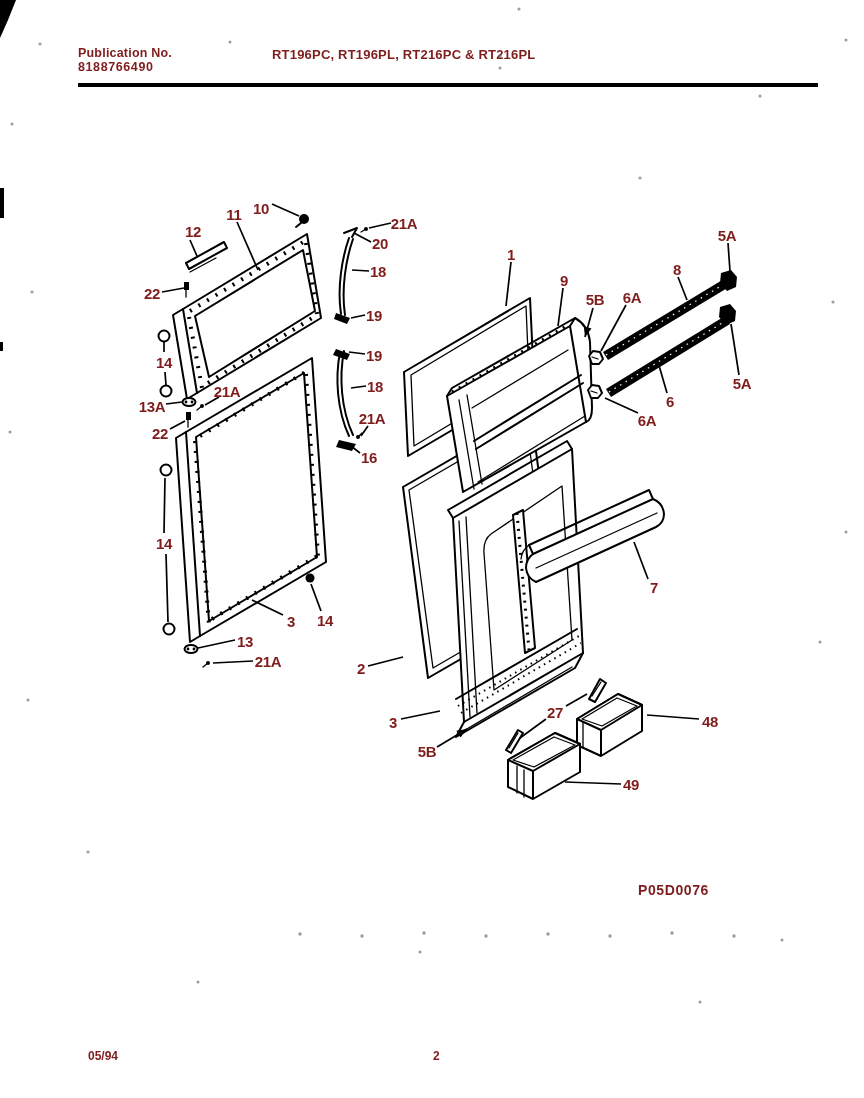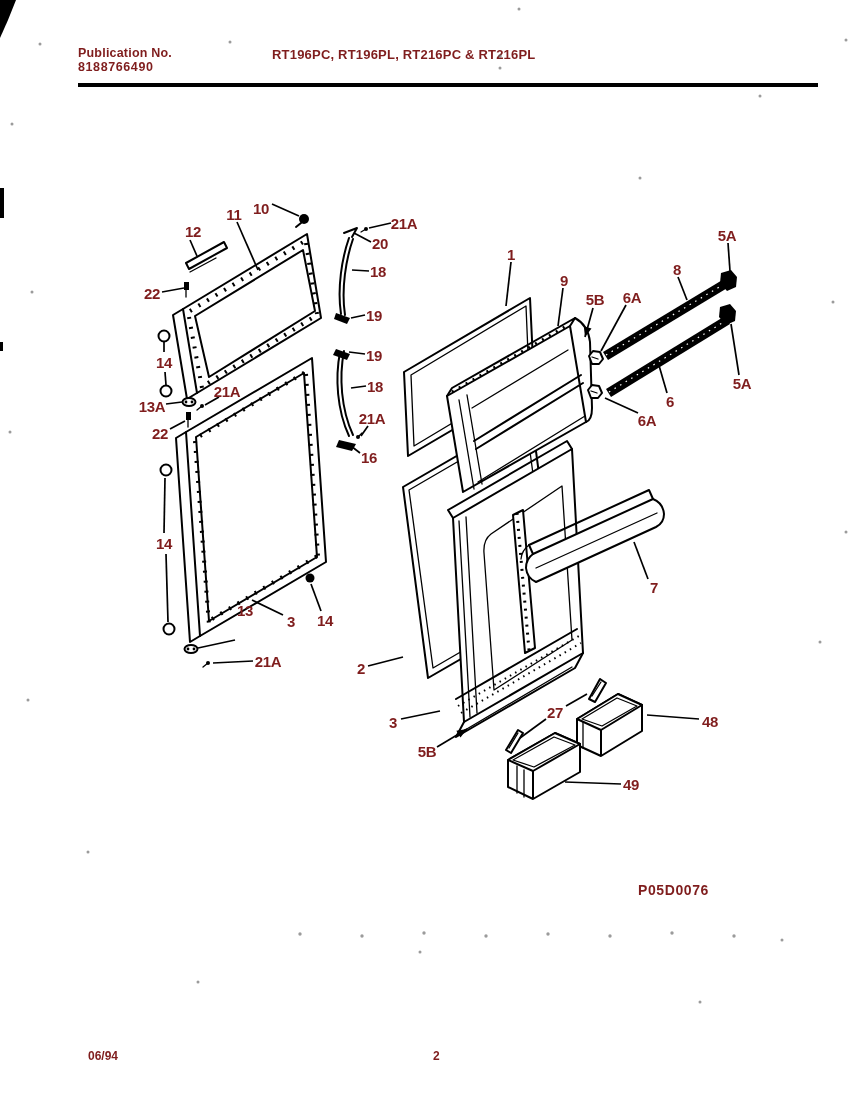--- a/index.html
+++ b/index.html
@@ -312,21 +312,21 @@
       <div class="callout" style="left: 234px; top: 214px;">11</div>
       <div class="callout" style="left: 193px; top: 231px;">12</div>
       <div class="callout" style="left: 152px; top: 293px;">22</div>
       <div class="callout" style="left: 164px; top: 362px;">14</div>
       <div class="callout" style="left: 152px; top: 406px;">13A</div>
       <div class="callout" style="left: 227px; top: 391px;">21A</div>
       <div class="callout" style="left: 160px; top: 433px;">22</div>
       <div class="callout" style="left: 164px; top: 543px;">14</div>
       <div class="callout" style="left: 291px; top: 621px;">3</div>
       <div class="callout" style="left: 325px; top: 620px;">14</div>
-      <div class="callout" style="left: 245px; top: 610px; text-align: center;">13</div>
+      <div class="callout" style="left: 245px; top: 641px; text-align: center;">13</div>
       <div class="callout" style="left: 268px; top: 661px;">21A</div>
       <div class="callout" style="left: 404px; top: 223px;">21A</div>
       <div class="callout" style="left: 380px; top: 243px; text-align: center;">20</div>
       <div class="callout" style="left: 378px; top: 271px;">18</div>
       <div class="callout" style="left: 374px; top: 315px;">19</div>
       <div class="callout" style="left: 374px; top: 355px;">19</div>
       <div class="callout" style="left: 375px; top: 386px;">18</div>
       <div class="callout" style="left: 372px; top: 418px;">21A</div>
       <div class="callout" style="left: 369px; top: 457px;">16</div>
       <div class="callout" style="left: 511px; top: 254px;">1</div>
@@ -342,16 +342,16 @@
       <div class="callout" style="left: 361px; top: 668px;">2</div>
       <div class="callout" style="left: 393px; top: 722px;">3</div>
       <div class="callout" style="left: 427px; top: 751px;">5B</div>
       <div class="callout" style="left: 555px; top: 712px;">27</div>
       <div class="callout" style="left: 710px; top: 721px;">48</div>
       <div class="callout" style="left: 631px; top: 784px; text-align: center;">49</div>
     </div>
 
   <div class="abs drawing-number">P05D0076</div>
 
-  <div class="abs footer-date">06/94</div>
+  <div class="abs footer-date">05/94</div>
   <div class="abs footer-page">2</div>
   <div class="abs footer-grid">G3</div>
 </div>
 
 </body></html>

